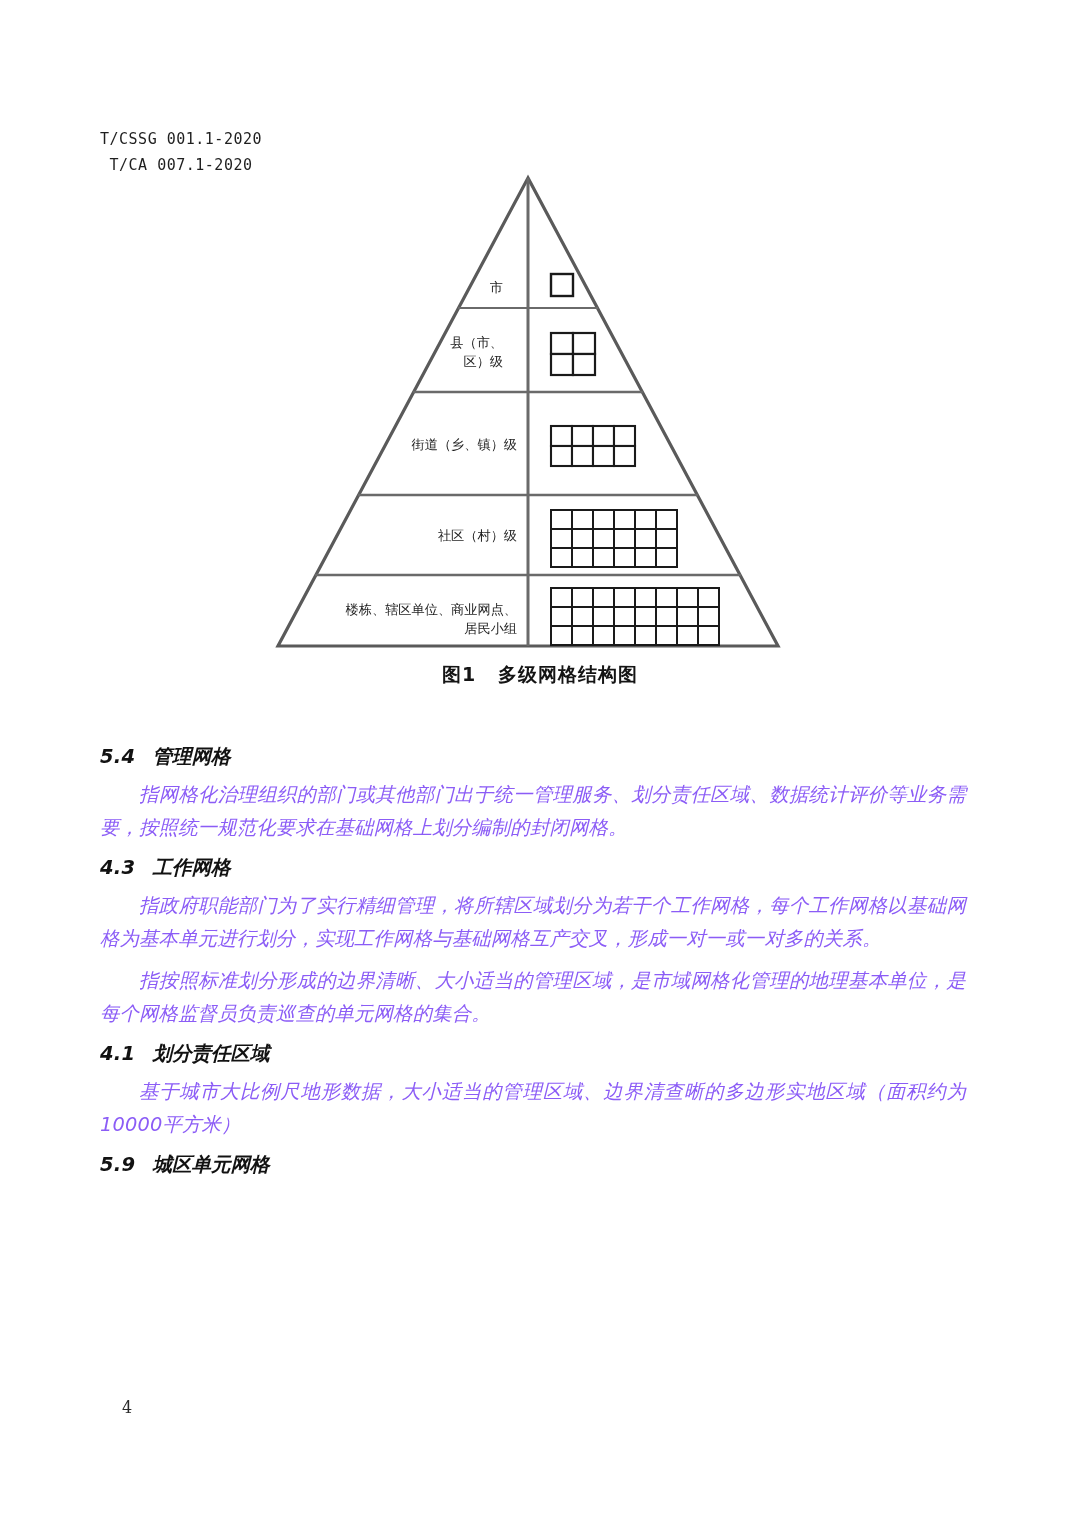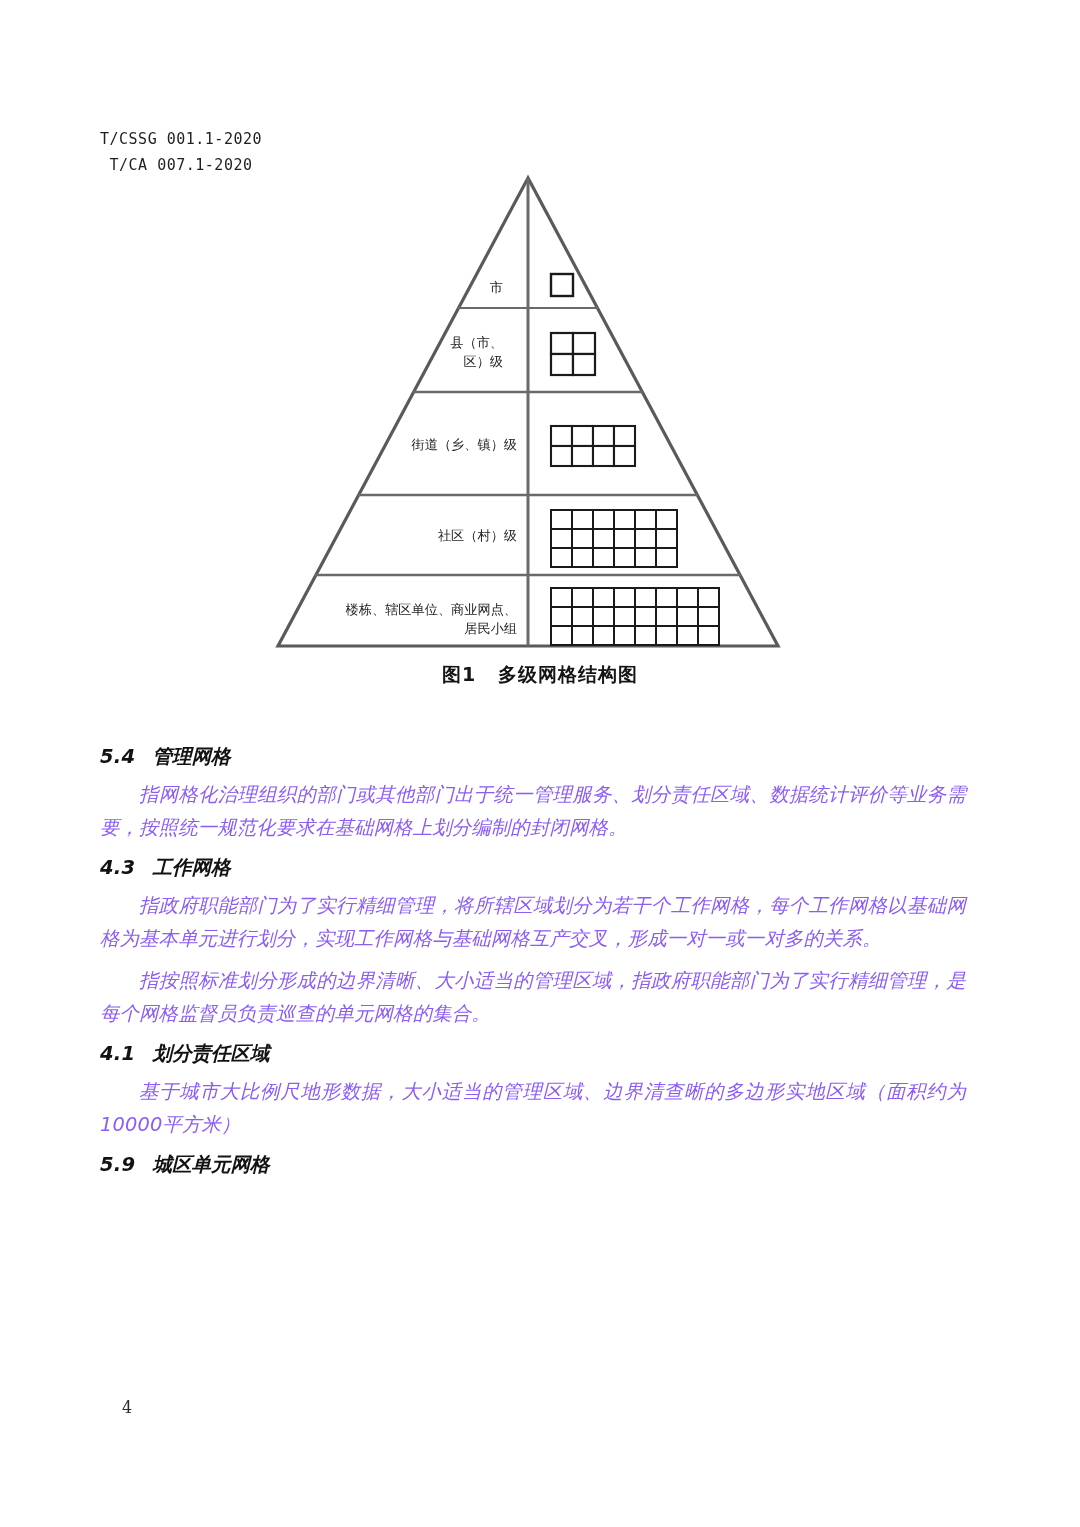--- a/index.html
+++ b/index.html
@@ -202,21 +202,21 @@
     <p class="clause-head"><span class="num">5.4</span><span class="hgap"></span><span>管理网格</span></p>
     <p class="clause-body">指网格化治理组织的部门或其他部门出于统一管理服务、划分责任区域、数据统计评价等业务需要，按照统一规范化要求在基础网格上划分编制的封闭网格。</p>
   </div>
 
   <div class="clause-block">
     <p class="clause-head"><span class="num">4.3</span><span class="hgap"></span><span>工作网格</span></p>
     <p class="clause-body">指政府职能部门为了实行精细管理，将所辖区域划分为若干个工作网格，每个工作网格以基础网格为基本单元进行划分，实现工作网格与基础网格互产交叉，形成一对一或一对多的关系。</p>
   </div>
 
   <div class="clause-block">
-    <p class="clause-body">指按照标准划分形成的边界清晰、大小适当的管理区域，指政府职能部门为了实行精细管理，是每个网格监督员负责巡查的单元网格的集合。</p>
+    <p class="clause-body">指按照标准划分形成的边界清晰、大小适当的管理区域，是市域网格化管理的地理基本单位，是每个网格监督员负责巡查的单元网格的集合。</p>
   </div>
 
   <div class="clause-block">
     <p class="clause-head"><span class="num">4.1</span><span class="hgap"></span><span>划分责任区域</span></p>
     <p class="clause-body">基于城市大比例尺地形数据，大小适当的管理区域、边界清查晰的多边形实地区域（面积约为10000平方米）</p>
   </div>
 
 
   <div class="clause-block">
     <p class="clause-head"><span class="num">5.9</span><span class="hgap"></span><span>城区单元网格</span></p>

